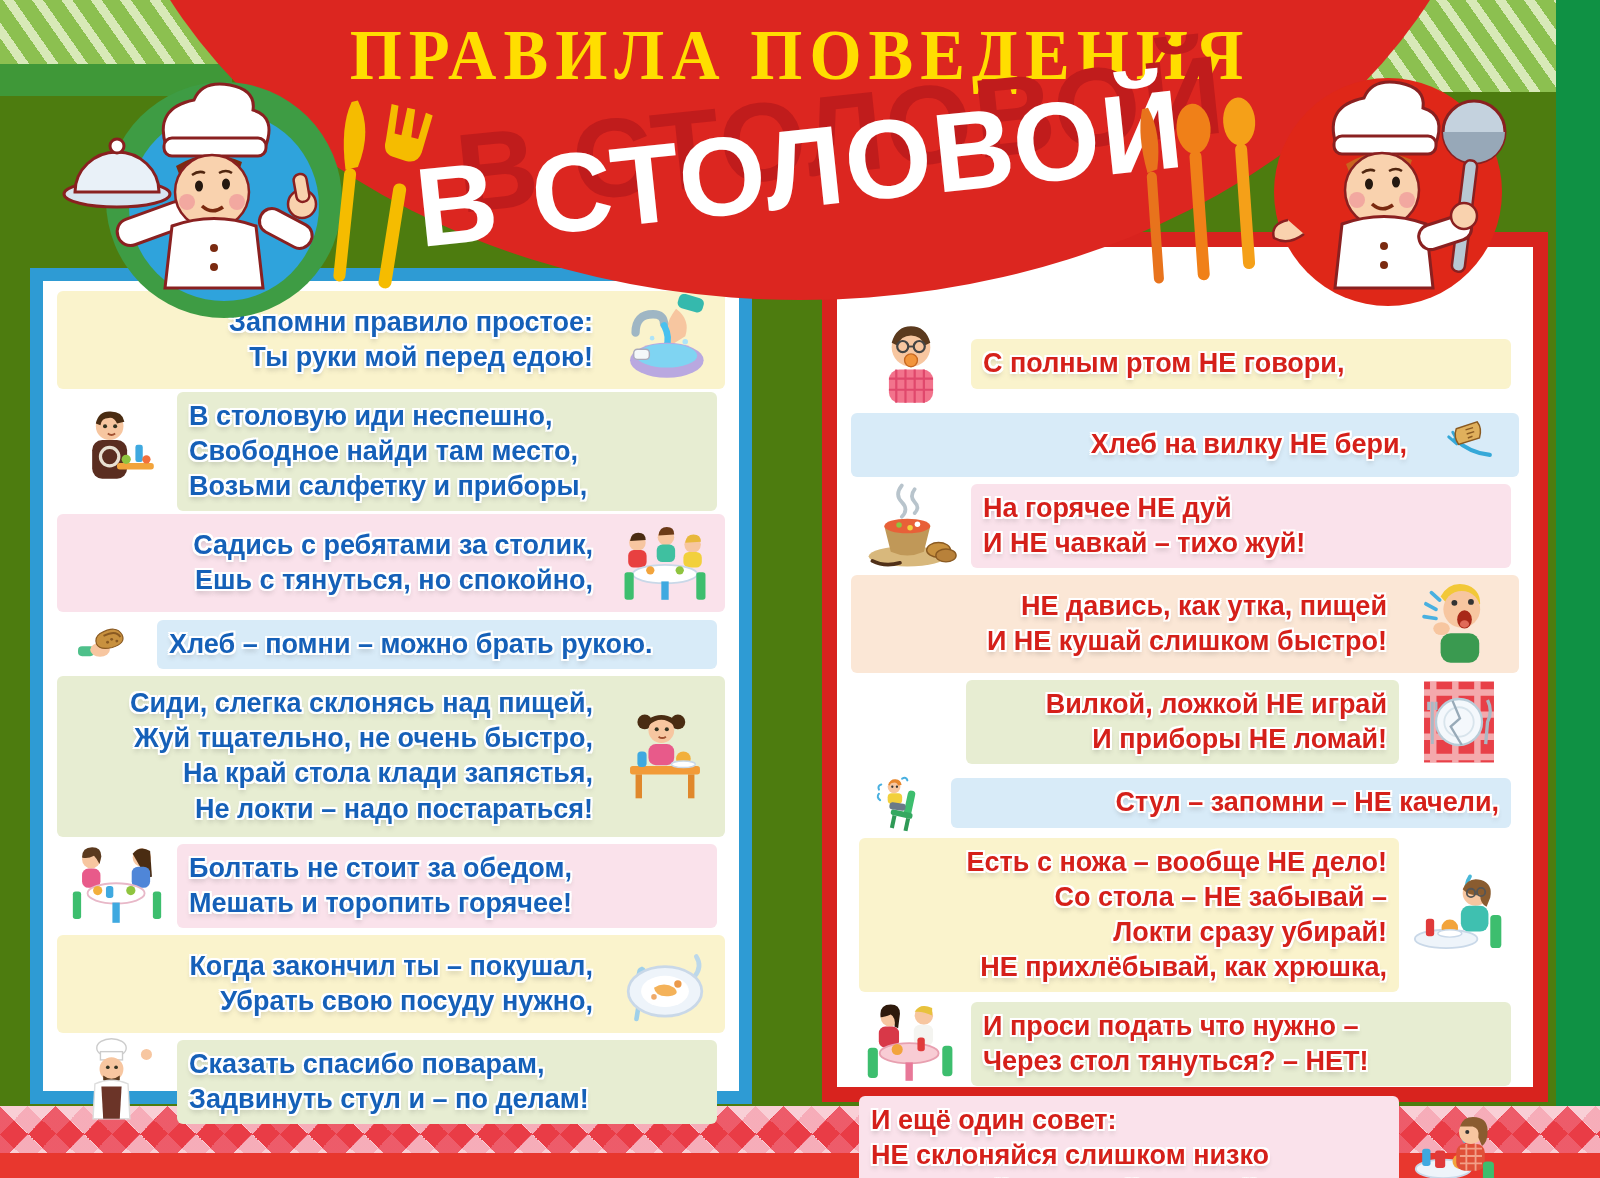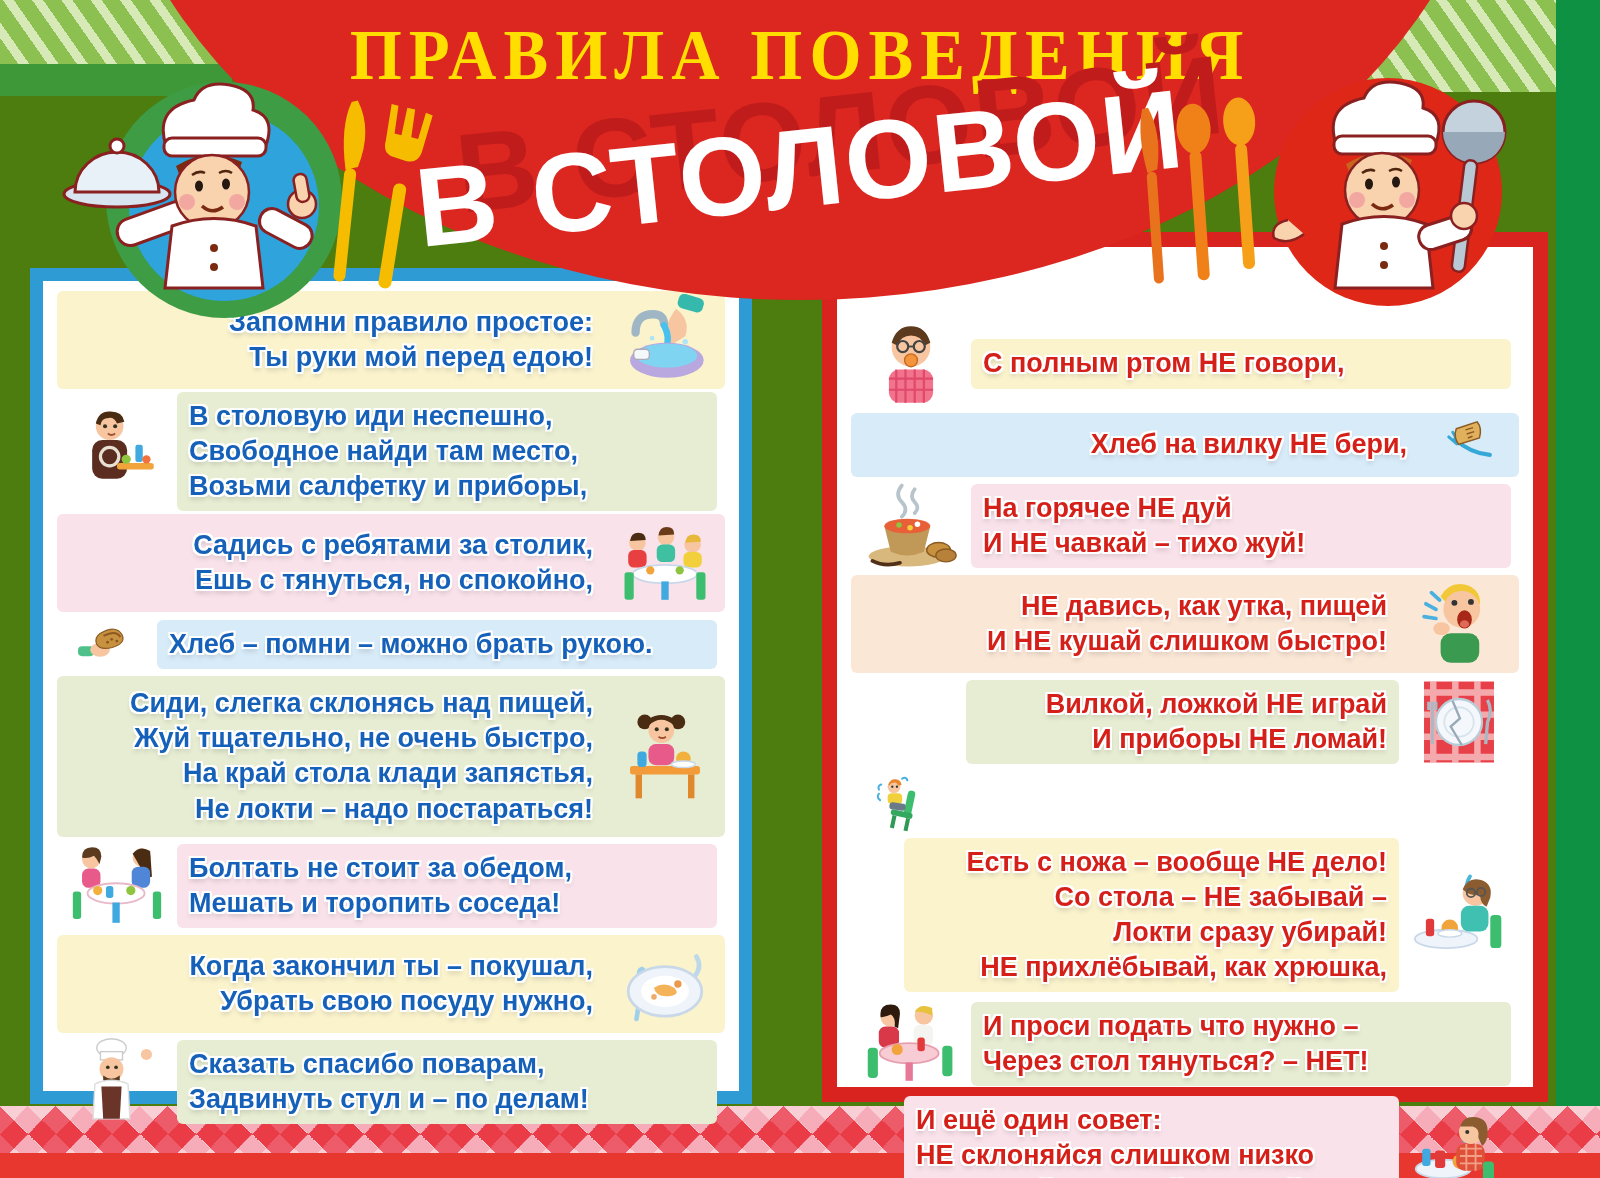--- a/index.html
+++ b/index.html
@@ -29,21 +29,21 @@
   
   .rule{position:relative;display:flex;align-items:center;gap:8px;border-radius:6px;padding:3px 8px;}
   .rule.icon-right{flex-direction:row-reverse;}
   .rule.full{background:var(--band);}
   .rule:not(.full) .band{background:var(--band);}
   .band{flex:1;border-radius:6px;padding:7px 12px;white-space:pre-line;
     font-weight:700;font-size:27px;line-height:1.3;
     text-shadow:2px 0 0 #fff,-2px 0 0 #fff,0 2px 0 #fff,0 -2px 0 #fff,
       2px 2px 0 #fff,-2px -2px 0 #fff,2px -2px 0 #fff,-2px 2px 0 #fff,0 4px 5px rgba(60,60,60,.25);}
   .band.ml{margin-left:107px;}
-  .band.mls{margin-left:45px;}
+  .band.mls{}
   .panel-left .band{color:#1560B8;}
   .panel-right .band{color:#D5201A;}
   .al{text-align:right}.ac{}.ar{text-align:right}
   .ic{width:104px;height:92px;flex:0 0 auto;display:flex;align-items:center;justify-content:center;}
   .ic svg{width:100%;height:100%;}
   .rule.small .ic{width:84px;height:58px;}
   
   .chef-left{position:absolute;left:62px;top:74px;width:290px;height:220px;z-index:5;}
   .chef-right{position:absolute;left:1258px;top:70px;width:270px;height:226px;z-index:5;}
   .cutlery-left{position:absolute;left:320px;top:98px;width:132px;height:196px;z-index:5;}
@@ -259,21 +259,21 @@
             <ellipse cx="49" cy="58" rx="31" ry="11" fill="#FFF" stroke="#E8B8C8" stroke-width="2"></ellipse>
             <rect x="45" y="68" width="8" height="22" fill="#3FA9E0"></rect>
             <rect x="38" y="50" width="8" height="13" rx="3" fill="#3FA9E0"></rect>
             <circle cx="29" cy="55" r="5" fill="#F2B03C"></circle>
             <circle cx="65" cy="55" r="5" fill="#8FC43F"></circle>
             <rect x="2" y="56" width="9" height="30" rx="3" fill="#3DBE6E"></rect>
             <rect x="89" y="56" width="9" height="30" rx="3" fill="#3DBE6E"></rect>
           </svg>
         </div>
       <div class="band ac">Болтать не стоит за обедом,
-Мешать и торопить соседа!</div>
+Мешать и торопить горячее!</div>
     </div>
     <div class="rule full icon-right" style="--band: #FAF3CC;">
       <div class="ic">
           <svg viewBox="0 0 100 100">
             <path d="M20 44 q-3 -11 5 -13 q7 2 4 13 l-2 6z" fill="#9FD0EA"></path>
             <path d="M25 50 l-6 38" stroke="#9FD0EA" stroke-width="5" stroke-linecap="round"></path>
             <path d="M84 20 q7 11 -2 22 l-3 24" stroke="#BCD8EA" stroke-width="5" fill="none" stroke-linecap="round"></path>
             <ellipse cx="50" cy="58" rx="40" ry="27" fill="#EEF4FA" stroke="#C9D8E8" stroke-width="3"></ellipse>
             <ellipse cx="50" cy="58" rx="26" ry="17" fill="#FFFFFF"></ellipse>
             <path d="M38 54 q11 -7 22 0 q7 7 -4 9 q-16 2 -18 -9z" fill="#F2A43C" opacity=".85"></path>
@@ -396,20 +396,21 @@
               <rect x="62" y="74" width="7" height="22" fill="#2F9A56"></rect>
             </g>
             <circle cx="38" cy="22" r="11" fill="#F7C6A0"></circle>
             <path d="M28 19 q3 -11 13 -10 q9 1 10 10 l-6 1 q-2 -6 -8 -5 q-6 0 -6 5z" fill="#E8872C"></path>
             <circle cx="35" cy="22" r="2" fill="#333"></circle>
             <circle cx="43" cy="22" r="2" fill="#333"></circle>
             <rect x="27" y="33" width="25" height="19" rx="7" fill="#F2D03C"></rect>
             <rect x="30" y="50" width="28" height="12" rx="5" fill="#6A7A88" transform="rotate(8 44 56)"></rect>
           </svg>
         </div>
+      <div class="band al">Стул – запомни – НЕ качели,</div>
     </div>
     <div class="rule icon-right" style="--band: #FAF3CC;">
       <div class="ic">
           <svg viewBox="0 0 100 100">
             <ellipse cx="36" cy="76" rx="34" ry="10" fill="#EEF4FA" stroke="#C9D8E8" stroke-width="2"></ellipse>
             <rect x="14" y="54" width="9" height="19" rx="3" fill="#E03A3A"></rect>
             <circle cx="40" cy="64" r="9" fill="#F2A43C"></circle>
             <ellipse cx="40" cy="70" rx="13" ry="4" fill="#FFF" stroke="#C9D8E8" stroke-width="1.5"></ellipse>
             <path d="M60 32 q-5 -14 2 -24" stroke="#49B8D8" stroke-width="4" fill="none" stroke-linecap="round"></path>
             <circle cx="68" cy="26" r="14" fill="#F7C6A0"></circle>

